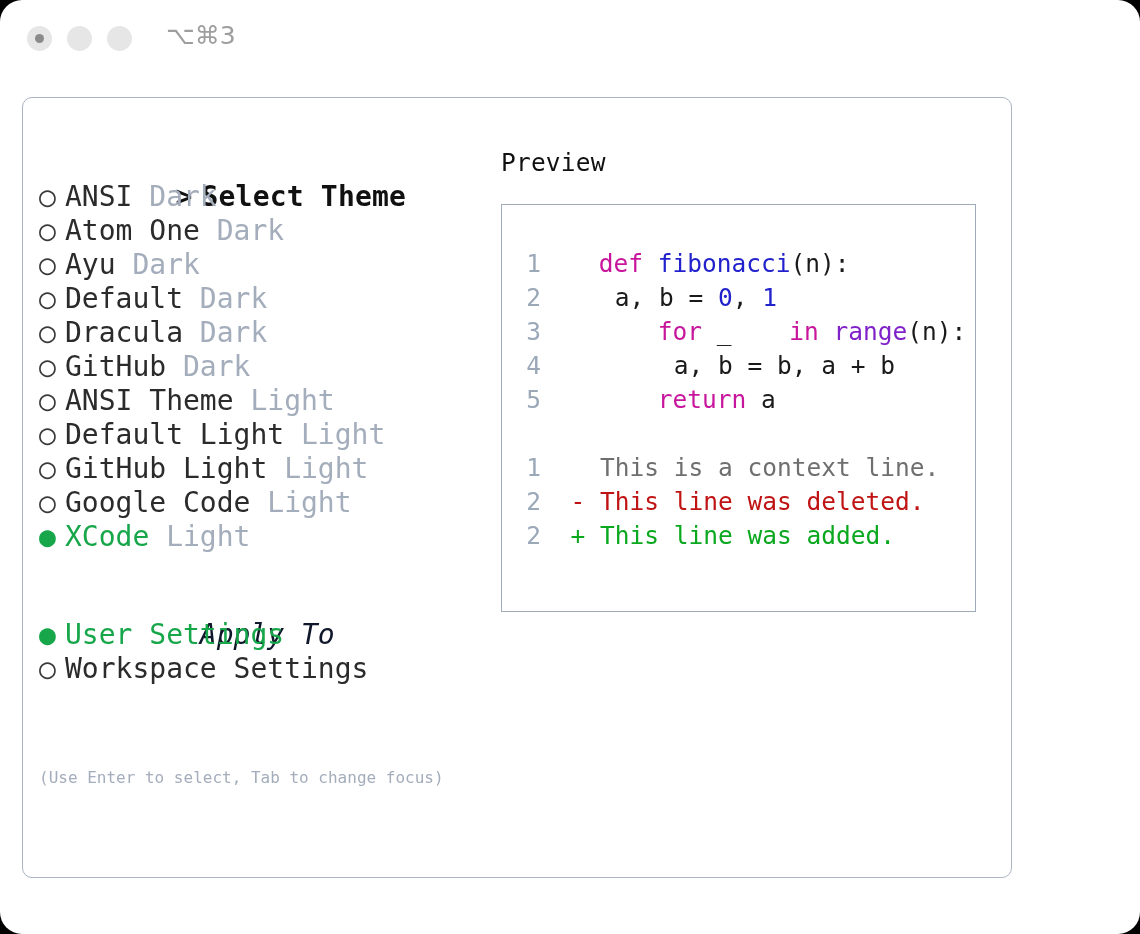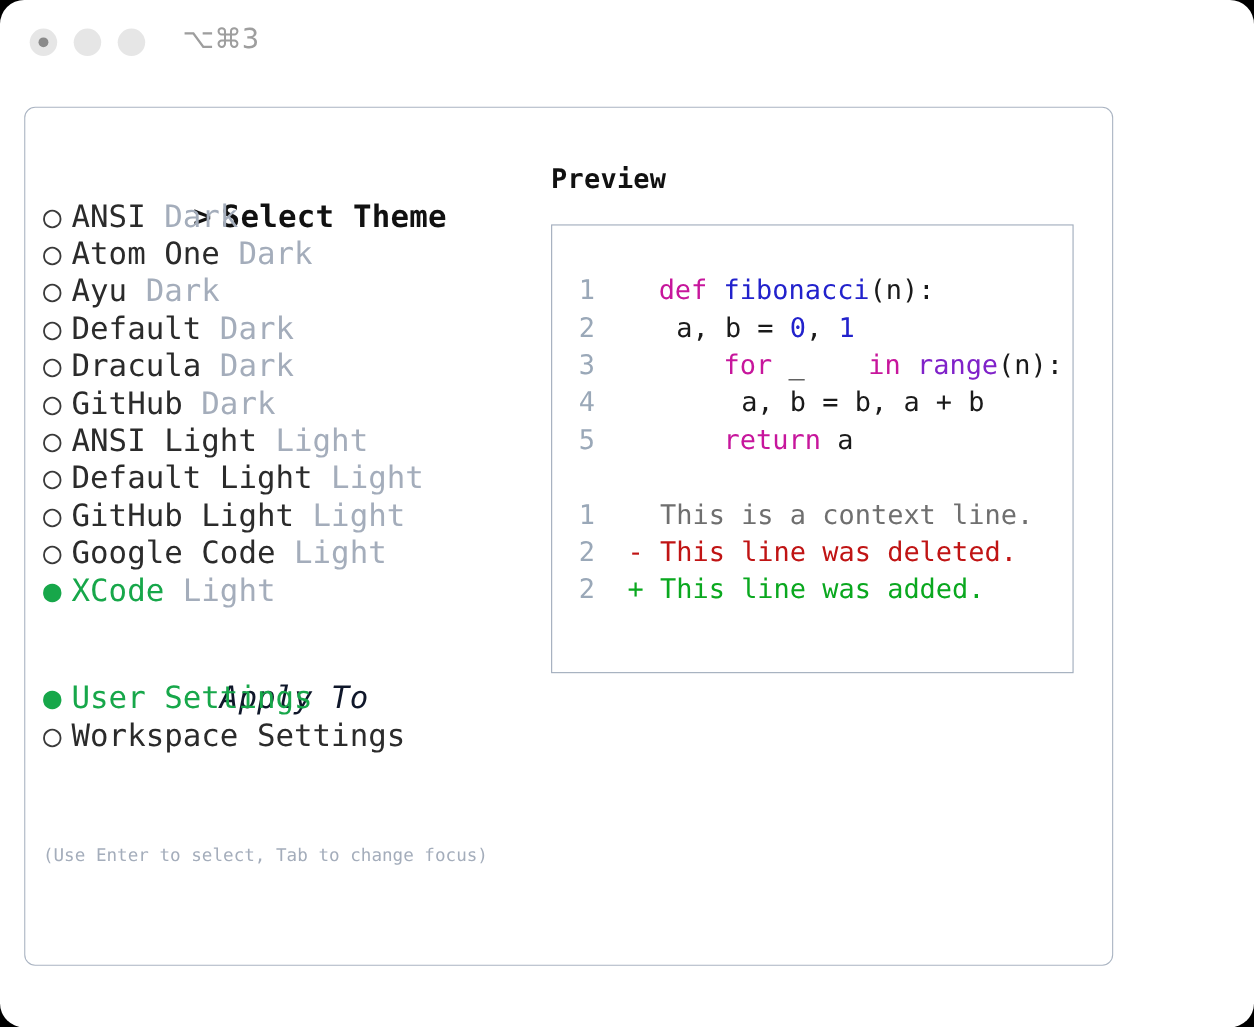--- a/index.html
+++ b/index.html
@@ -122,21 +122,20 @@
     position: absolute;
     left: 478px;
     top: 48px;
     width: 490px;
   }
   #preview-title {
     font-size: 24.5px;
     color: #111111;
     line-height: 34px;
     letter-spacing: 0.2px;
-    font-weight: bold;
   }
   #preview-box {
     margin-top: 24px;
     width: 475px;
     height: 408px;
     border: 1.6px solid #9fabbb;
     box-sizing: border-box;
     background: #ffffff;
     position: relative;
   }
@@ -196,21 +195,21 @@
         <span class="marker">&gt;</span><span>Select Theme</span>
       </div>
 
       <div id="theme-list">
           <div class="row"><span class="marker radio-off">○</span><span>ANSI </span><span class="variant">Dark</span></div>
           <div class="row"><span class="marker radio-off">○</span><span>Atom One </span><span class="variant">Dark</span></div>
           <div class="row"><span class="marker radio-off">○</span><span>Ayu </span><span class="variant">Dark</span></div>
           <div class="row"><span class="marker radio-off">○</span><span>Default </span><span class="variant">Dark</span></div>
           <div class="row"><span class="marker radio-off">○</span><span>Dracula </span><span class="variant">Dark</span></div>
           <div class="row"><span class="marker radio-off">○</span><span>GitHub </span><span class="variant">Dark</span></div>
-          <div class="row"><span class="marker radio-off">○</span><span>ANSI Light </span><span class="variant">Light</span></div>
+          <div class="row"><span class="marker radio-off">○</span><span>ANSI Theme </span><span class="variant">Light</span></div>
           <div class="row"><span class="marker radio-off">○</span><span>Default Light </span><span class="variant">Light</span></div>
           <div class="row"><span class="marker radio-off">○</span><span>GitHub Light </span><span class="variant">Light</span></div>
           <div class="row"><span class="marker radio-off">○</span><span>Google Code </span><span class="variant">Light</span></div>
           <div class="row"><span class="marker radio-on">●</span><span class="label-sel">XCode </span><span class="variant">Light</span></div>
         </div>
 
       <div class="spacer-sm"></div>
 
       <div class="row">
         <span class="marker"> </span><span class="section-title">Apply To</span>

